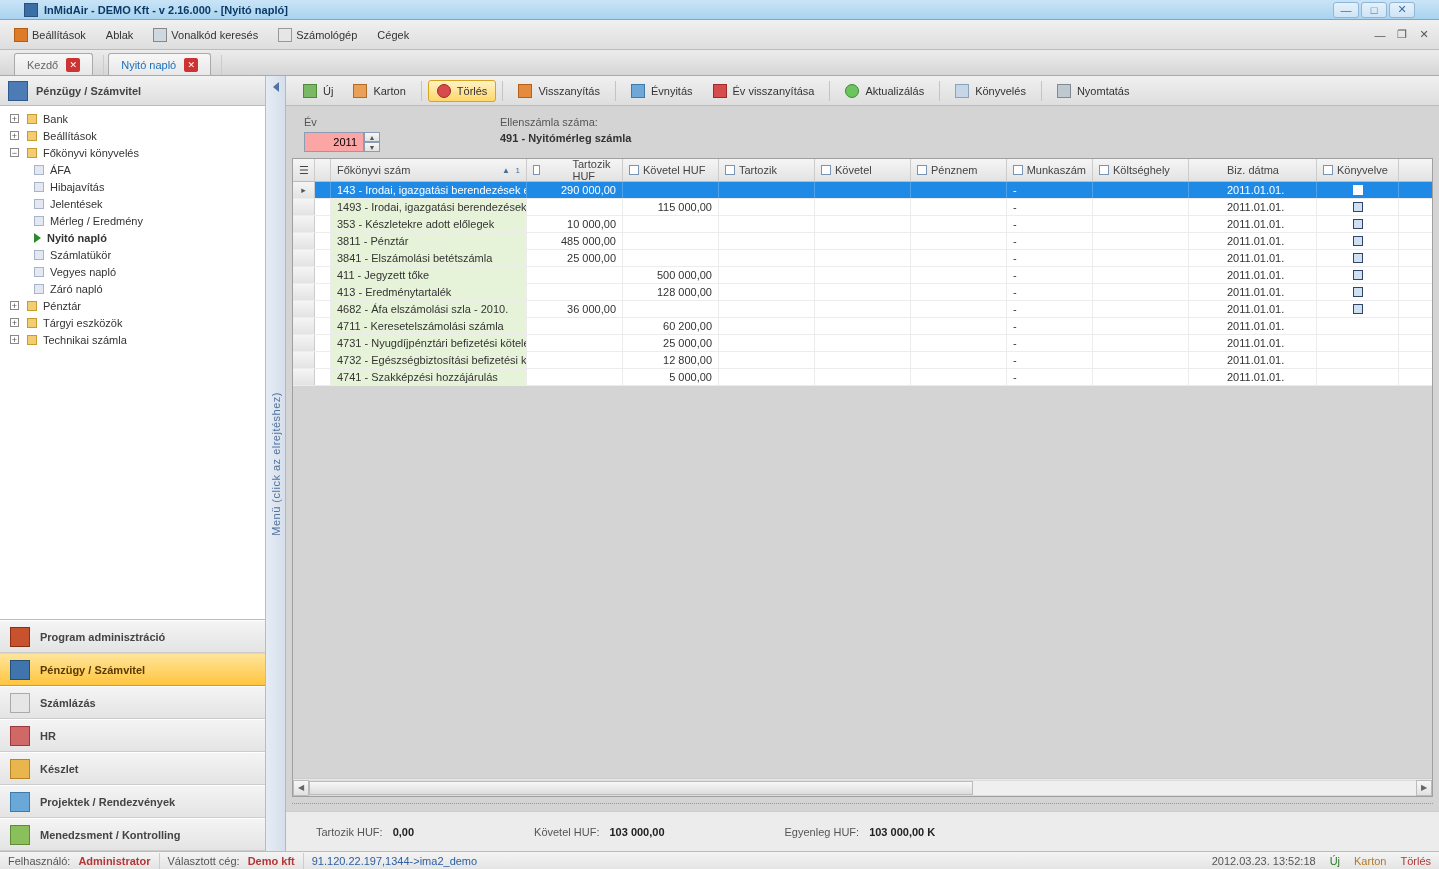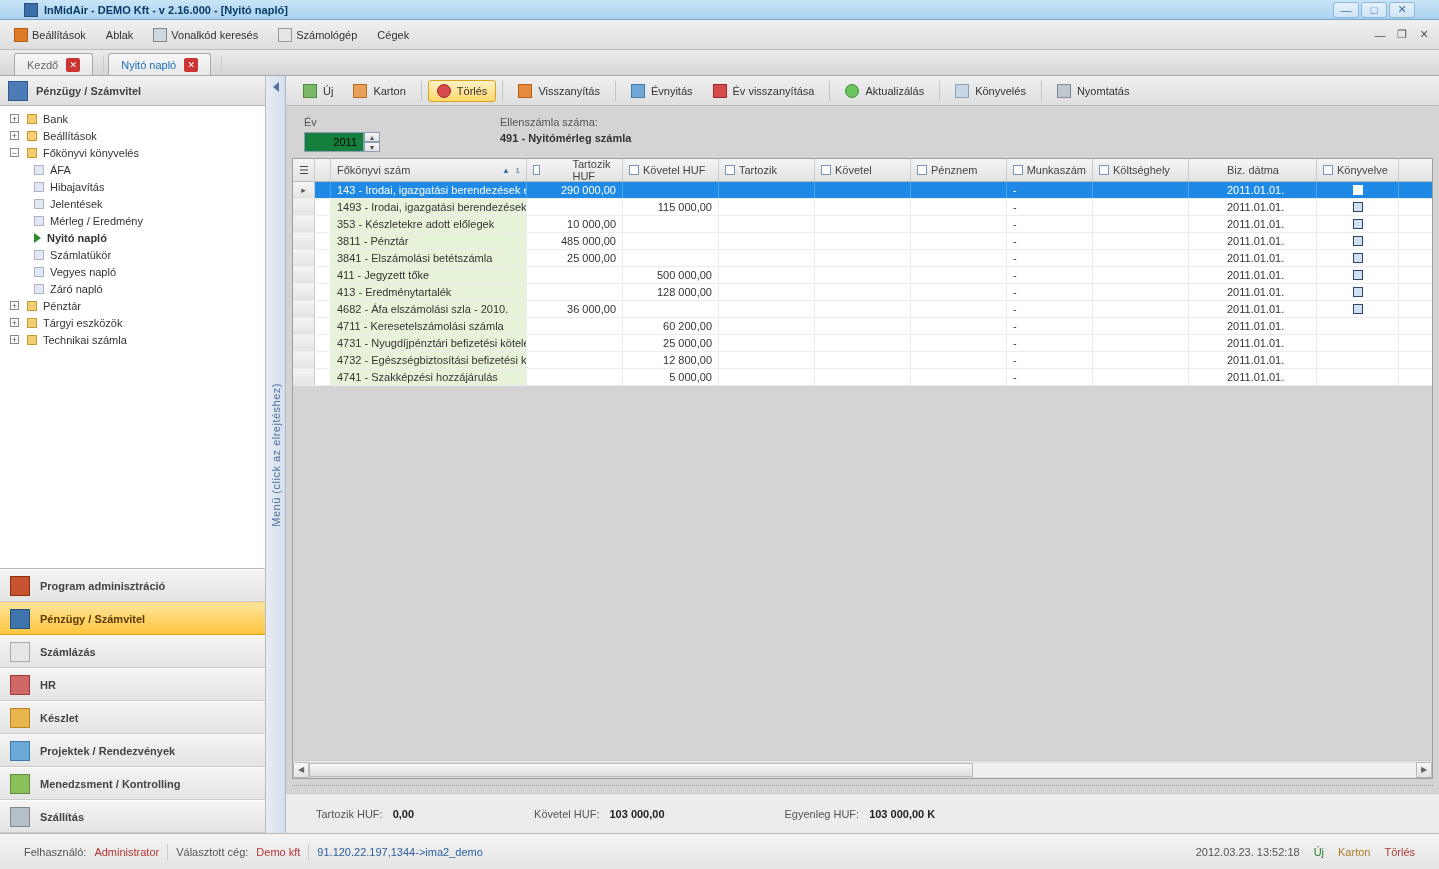--- a/index.html
+++ b/index.html
@@ -79,21 +79,21 @@
 .ticon.yearundo { background:#d64b4b; border:1px solid #9f2a2a; }
 .ticon.refresh { background:#6cc45f; border:1px solid #3e8a33; border-radius:50%; }
 .ticon.book { background:#c7d6e6; border:1px solid #8aa3bd; }
 .ticon.print { background:#bfc7cf; border:1px solid #7f8a95; }
 
 
 .formrow { padding:10px 18px 6px; display:flex; align-items:flex-start; gap:120px; background:#d4d4d4; }
 .formcol { display:flex; flex-direction:column; gap:4px; }
 .formcol .lbl { color:#555; }
 .spinner { display:flex; align-items:center; }
-.spinner input { width:60px; height:20px; border:1px solid #8a9db5; padding:0 6px; text-align:right; background:#15803d; }
+.spinner input { width:60px; height:20px; border:1px solid #8a9db5; padding:0 6px; text-align:right; background:#fca5a5; }
 .spinner .btns { display:flex; flex-direction:column; }
 .spinner .btns div { width:16px; height:10px; border:1px solid #8a9db5; background:linear-gradient(to bottom,#f7f7f7,#e2e2e2); font-size:7px; display:flex; align-items:center; justify-content:center; cursor:pointer; color:#555; }
 .formcol .bold { font-weight:bold; color:#333; }
 
 
 .gridwrap { flex:1; margin:0 6px 6px; background:#d4d4d4; display:flex; flex-direction:column; min-height:0; border:1px solid #9f9f9f; }
 .grid { flex:1; overflow:hidden; display:flex; flex-direction:column; background:#fff; min-height:0; }
 .ghead { display:flex; background:linear-gradient(to bottom,#f5f5f5,#e3e3e3); border-bottom:1px solid #bbb; }
 .ghead .gh { height:22px; border-right:1px solid #ccc; display:flex; align-items:center; padding:0 6px; color:#444; position:relative; }
 .gh .chk { width:10px; height:10px; border:1px solid #7a94b5; margin-right:4px; background:#fff; display:inline-block; }
@@ -132,22 +132,22 @@
 .hscroll .track { flex:1; height:16px; background:#efefef; border-top:1px solid #ddd; border-bottom:1px solid #ddd; position:relative; }
 .hscroll .thumb { position:absolute; left:0; top:0; height:14px; width:60%; background:linear-gradient(to bottom,#f7f7f7,#dcdcdc); border:1px solid #bbb; }
 
 
 .summary { height:40px; background:#ececec; border-top:1px solid #ccc; display:flex; align-items:center; padding:0 30px; gap:120px; }
 .summary .pair { display:flex; gap:10px; align-items:baseline; }
 .summary .lbl { color:#555; }
 .summary .val { font-weight:bold; color:#222; }
 
 
-.statusbar { height:36px; background:linear-gradient(to bottom,#f4f4f4,#e4e4e4); border-top:1px solid #bbb; display:flex; align-items:center; padding:0 24px; gap:8px; color:#555; }
-.statusbar .red { color:#b63636; }
+.statusbar { height:18px; background:linear-gradient(to bottom,#f4f4f4,#e4e4e4); border-top:1px solid #bbb; display:flex; align-items:center; padding:0 8px; gap:8px; color:#555; }
+.statusbar .red { color:#b63636;font-weight:bold; }
 .statusbar .sep { width:1px; height:16px; background:#ccc; }
 .statusbar .right { margin-left:auto; display:flex; align-items:center; gap:14px; }
 .statusbar .action { color:#2a7a2a; cursor:pointer; }
 .statusbar .action2 { color:#b07a2a; cursor:pointer; }
 .statusbar .action3 { color:#b03a3a; cursor:pointer; }
 
 .sumdots { height:8px; background:#d4d4d4; border-top:1px dotted #999; margin:0 6px; }
 </style>
 </head>
 <body>
@@ -291,24 +291,20 @@
           <span class="nicon stock"></span>
           <span>Készlet</span>
         </div>
         <div class="navbtn">
           <span class="nicon proj"></span>
           <span>Projektek / Rendezvények</span>
         </div>
         <div class="navbtn">
           <span class="nicon mgmt"></span>
           <span>Menedzsment / Kontrolling</span>
-        </div>
-        <div class="navbtn">
-          <span class="nicon ship"></span>
-          <span>Szállítás</span>
         </div>
       </div>
   </div>
 
   <div class="collapse">
     <div class="chev"></div>
     <div class="vtext">Menü (click az elrejtéshez)</div>
   </div>
 
   <div class="content">

